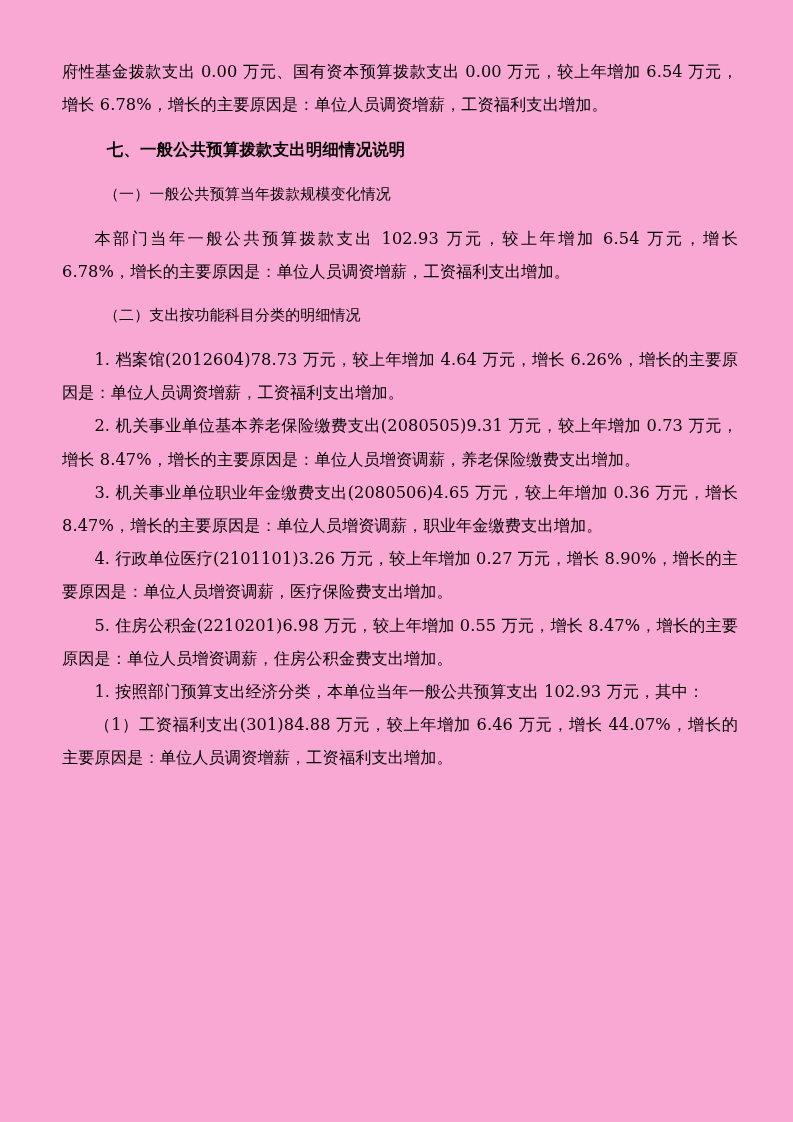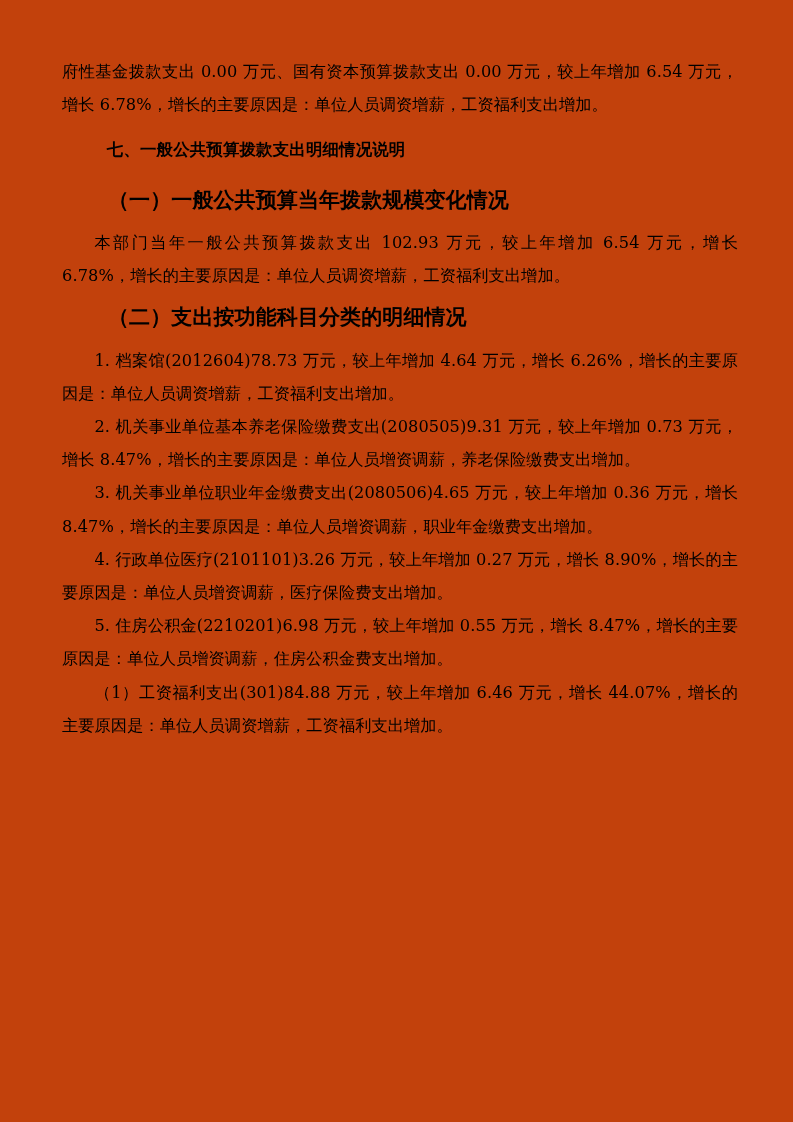--- a/index.html
+++ b/index.html
@@ -13,21 +13,21 @@
     font-family: "DejaVu Serif", "Liberation Serif", serif;
     color: #000000;
     overflow: hidden;
   }
   .page {
     position: relative;
     width: 793px;
     height: 1122px;
     box-sizing: border-box;
     padding: 55px 55px 40px 62px;
-    background: #c2410c;
+    background: #f9a8d4;
   }
   .doc-body {
     font-size: 16.2px;
     line-height: 2.05;
     text-align: justify;
     text-justify: inter-ideograph;
     letter-spacing: 0.1px;
   }
   .para {
     margin: 0;
@@ -40,24 +40,24 @@
   .heading {
     margin: 12px;
     font-weight: bold;
     font-family: "DejaVu Sans", "Liberation Sans", sans-serif;
     font-size: 16.4px;
     text-indent: 2em;
     line-height: 2.05;
     letter-spacing: 0.2px;
   }
   .subheading {
-    margin: 4px;
-    font-weight: bold;
+    margin: 12px;
+    font-weight: normal;
     font-family: "DejaVu Sans", "Liberation Sans", sans-serif;
-    font-size: 21px;
+    font-size: 15px;
     text-indent: 2em;
     line-height: 2.05;
     letter-spacing: 0.1px;
   }
   .continued {
     text-indent: 0;
   }
 </style>
 </head>
 <body>
@@ -67,15 +67,16 @@
     <p class="para continued">府性基金拨款支出 0.00 万元、国有资本预算拨款支出 0.00 万元，较上年增加 6.54 万元，增长 6.78%，增长的主要原因是：单位人员调资增薪，工资福利支出增加。</p>
     <p class="heading">七、一般公共预算拨款支出明细情况说明</p>
     <p class="subheading">（一）一般公共预算当年拨款规模变化情况</p>
     <p class="para indent">本部门当年一般公共预算拨款支出 102.93 万元，较上年增加 6.54 万元，增长 6.78%，增长的主要原因是：单位人员调资增薪，工资福利支出增加。</p>
     <p class="subheading">（二）支出按功能科目分类的明细情况</p>
     <p class="para indent">1. 档案馆(2012604)78.73 万元，较上年增加 4.64 万元，增长 6.26%，增长的主要原因是：单位人员调资增薪，工资福利支出增加。</p>
     <p class="para indent">2. 机关事业单位基本养老保险缴费支出(2080505)9.31 万元，较上年增加 0.73 万元，增长 8.47%，增长的主要原因是：单位人员增资调薪，养老保险缴费支出增加。</p>
     <p class="para indent">3. 机关事业单位职业年金缴费支出(2080506)4.65 万元，较上年增加 0.36 万元，增长 8.47%，增长的主要原因是：单位人员增资调薪，职业年金缴费支出增加。</p>
     <p class="para indent">4. 行政单位医疗(2101101)3.26 万元，较上年增加 0.27 万元，增长 8.90%，增长的主要原因是：单位人员增资调薪，医疗保险费支出增加。</p>
     <p class="para indent">5. 住房公积金(2210201)6.98 万元，较上年增加 0.55 万元，增长 8.47%，增长的主要原因是：单位人员增资调薪，住房公积金费支出增加。</p>
+    <p class="para indent">1. 按照部门预算支出经济分类，本单位当年一般公共预算支出 102.93 万元，其中：</p>
     <p class="para indent">（1）工资福利支出(301)84.88 万元，较上年增加 6.46 万元，增长 44.07%，增长的主要原因是：单位人员调资增薪，工资福利支出增加。</p>
   </div>
 </div>
 
 </body></html>

